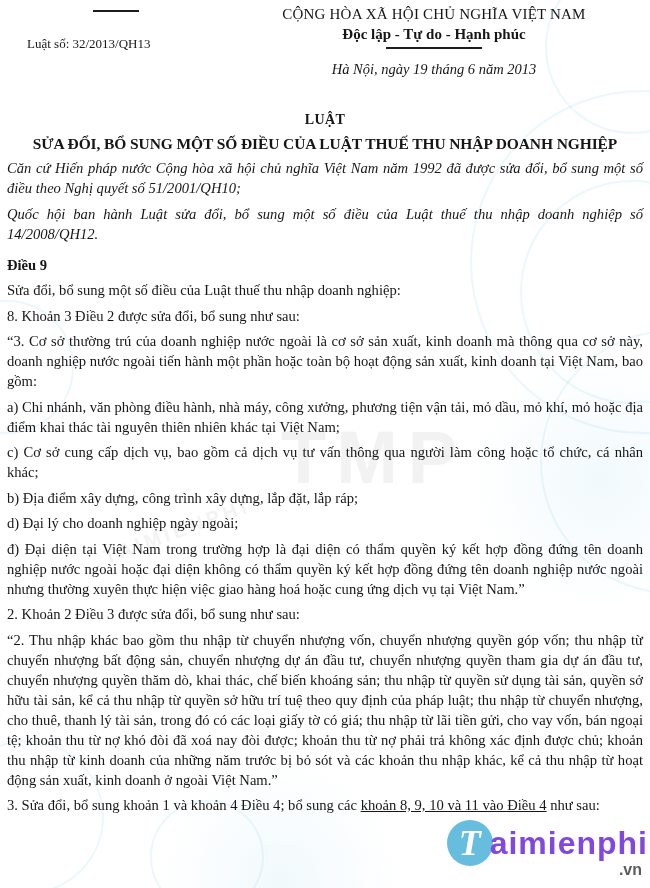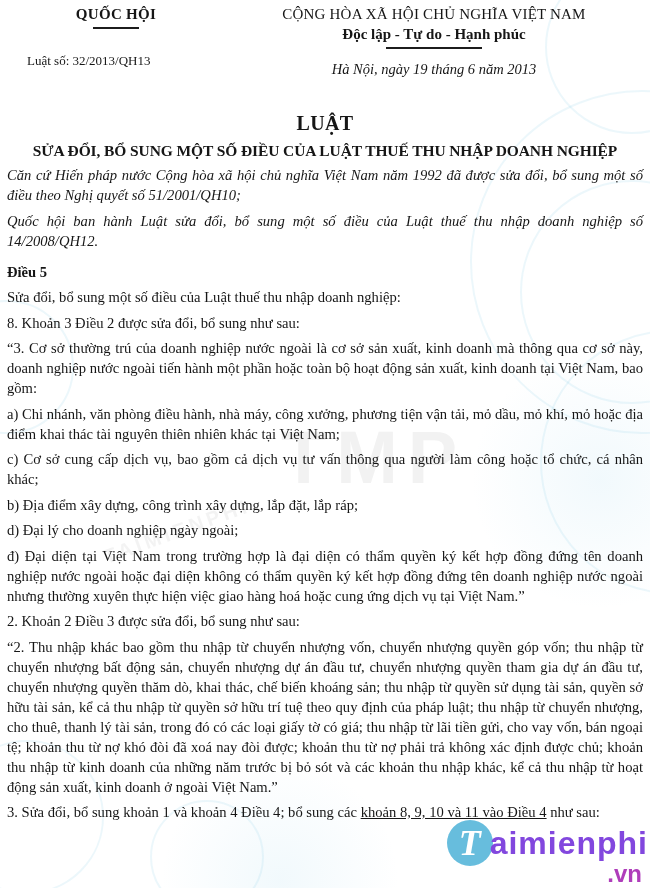--- a/index.html
+++ b/index.html
@@ -29,21 +29,21 @@
   .hdr-right{flex:1;text-align:center;}
   .org{font-weight:bold;font-size:15px;letter-spacing:.3px;}
   .rule{background:#1c1c1c;height:1.5px;margin:4px auto 0 auto;}
   .r-sm{width:46px;}
   .r-md{width:96px;}
   .country{font-weight:normal;font-size:15px;letter-spacing:.2px;}
   .motto{font-weight:bold;font-size:15px;margin-top:3px;}
   .law-no{text-align:left;margin:24px 0 0 20px;font-size:13px;}
   .date-line{font-style:italic;font-size:14.5px;margin-top:12px;}
   .title-block{margin-top:34px;text-align:center;font-weight:bold;}
-  .title-kind{font-size:20px;letter-spacing:.4px;}
+  .title-kind{font-size:14px;letter-spacing:.4px;}
   .title-subject{font-size:15.5px;margin-top:7px;letter-spacing:-0.1px;}
   .body-text{margin-top:0;}
   p.doc{margin:5.5px 0;font-size:14.6px;line-height:20px;text-align:justify;}
   p.ital{font-style:italic;}
   p.art-head{font-weight:bold;margin-top:11px;}
   .uline{text-decoration:underline;}
   
   .wm-logo{
     position:absolute;right:2px;top:820px;z-index:2;
     display:flex;align-items:center;opacity:.85;
@@ -56,21 +56,21 @@
     font-family:"Liberation Serif",serif;font-style:italic;
     font-size:36px;font-weight:bold;line-height:1;
     flex:0 0 auto;
   }
   .wm-name{
     color:#6d28d9;font-weight:bold;font-size:32px;
     letter-spacing:1px;margin-left:-3px;line-height:1;
   }
   .wm-vn{
     position:absolute;right:6px;top:42px;
-    color:#a21caf;font-weight:bold;font-size:24px;line-height:1;
+    color:#404040;font-weight:bold;font-size:16px;line-height:1;
   }
 </style>
 </head>
 <body>
 
 <div class="decor ring" style="width:340px;height:340px;top:90px;left:470px;"></div>
 <div class="decor ring" style="width:220px;height:220px;top:180px;left:520px;"></div>
 <div class="decor ring" style="width:260px;height:260px;top:330px;left:540px;"></div>
 <div class="decor ring" style="width:170px;height:170px;top:-40px;left:545px;"></div>
 <div class="decor ring" style="width:150px;height:150px;top:740px;left:-50px;"></div>
@@ -78,42 +78,41 @@
 <div class="decor ring" style="width:130px;height:130px;top:300px;left:-60px;"></div>
 <div class="decor blob" style="width:240px;height:240px;top:760px;left:160px;"></div>
 <div class="decor blob" style="width:260px;height:260px;top:350px;left:470px;"></div>
 <div class="decor tmp-big" style="top:415px;left:281px;">TMP</div>
 <div class="decor tmp-rot" style="top:520px;left:100px;">TAIMIENPHI</div>
 
 <div class="page">
 
   <div class="hdr">
     <div class="hdr-left">
-      <div class="org">QUỐC HỘI</div>
       <div class="rule r-sm"></div>
       <div class="law-no">Luật số: 32/2013/QH13</div>
     </div>
     <div class="hdr-right">
       <div class="country">CỘNG HÒA XÃ HỘI CHỦ NGHĨA VIỆT NAM</div>
       <div class="motto">Độc lập - Tự do - Hạnh phúc</div>
       <div class="rule r-md"></div>
       <div class="date-line">Hà Nội, ngày 19 tháng 6 năm 2013</div>
     </div>
   </div>
 
   <div class="title-block">
     <div class="title-kind">LUẬT</div>
     <div class="title-subject">SỬA ĐỔI, BỔ SUNG MỘT SỐ ĐIỀU CỦA LUẬT THUẾ THU NHẬP DOANH NGHIỆP</div>
   </div>
 
   <div class="body-text">
     <p class="doc ital">Căn cứ Hiến pháp nước Cộng hòa xã hội chủ nghĩa Việt Nam năm 1992 đã được sửa đổi, bổ sung một số điều theo Nghị quyết số 51/2001/QH10;</p>
     <p class="doc ital">Quốc hội ban hành Luật sửa đổi, bổ sung một số điều của Luật thuế thu nhập doanh nghiệp số 14/2008/QH12.</p>
 
-    <p class="doc art-head">Điều 5</p>
+    <p class="doc art-head">Điều 9</p>
     <p class="doc">Sửa đổi, bổ sung một số điều của Luật thuế thu nhập doanh nghiệp:</p>
 
     <p class="doc">8. Khoản 3 Điều 2 được sửa đổi, bổ sung như sau:</p>
     <p class="doc">“3. Cơ sở thường trú của doanh nghiệp nước ngoài là cơ sở sản xuất, kinh doanh mà thông qua cơ sở này, doanh nghiệp nước ngoài tiến hành một phần hoặc toàn bộ hoạt động sản xuất, kinh doanh tại Việt Nam, bao gồm:</p>
 
     <p class="doc">a) Chi nhánh, văn phòng điều hành, nhà máy, công xưởng, phương tiện vận tải, mỏ dầu, mỏ khí, mỏ hoặc địa điểm khai thác tài nguyên thiên nhiên khác tại Việt Nam;</p>
     <p class="doc">c) Cơ sở cung cấp dịch vụ, bao gồm cả dịch vụ tư vấn thông qua người làm công hoặc tổ chức, cá nhân khác;</p>
     <p class="doc">b) Địa điểm xây dựng, công trình xây dựng, lắp đặt, lắp ráp;</p>
     <p class="doc">d) Đại lý cho doanh nghiệp ngày ngoài;</p>
     <p class="doc">đ) Đại diện tại Việt Nam trong trường hợp là đại diện có thẩm quyền ký kết hợp đồng đứng tên doanh nghiệp nước ngoài hoặc đại diện không có thẩm quyền ký kết hợp đồng đứng tên doanh nghiệp nước ngoài nhưng thường xuyên thực hiện việc giao hàng hoá hoặc cung ứng dịch vụ tại Việt Nam.”</p>

